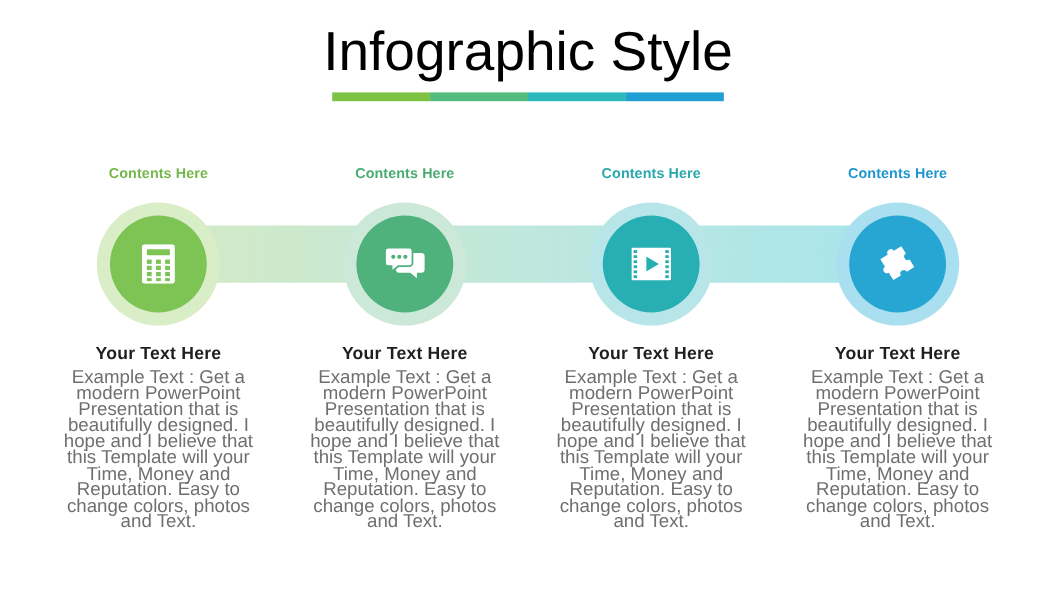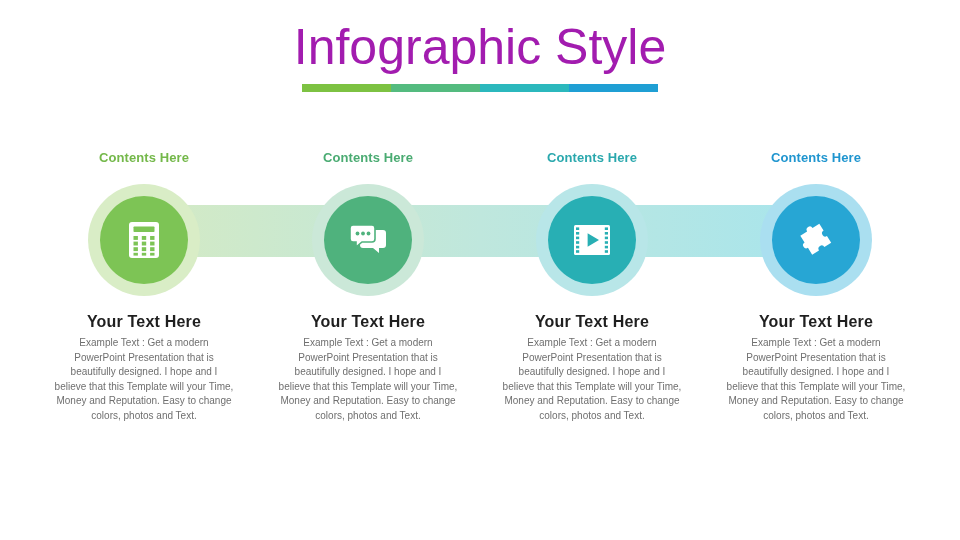--- a/index.html
+++ b/index.html
@@ -24,21 +24,21 @@
     position: absolute;
     top: 16px;
     left: 0;
     width: 960px;
     text-align: center;
   }
 
   .slide-title {
     font-size: 50px;
     font-weight: 400;
-    color: #a21caf;
+    color: #000000;
     letter-spacing: 0px;
     line-height: 62px;
     font-family: "Liberation Sans", sans-serif;
   }
 
   .title-rule {
     margin: 6px auto 0 auto;
     width: 356px;
     height: 8px;
     display: flex;
@@ -130,21 +130,21 @@
     color: #1f1f1f;
     letter-spacing: 0.2px;
   }
 
   .col-body {
     position: absolute;
     top: 336px;
     left: 22px;
     width: 180px;
     text-align: center;
-    font-size: 10px;
+    font-size: 17px;
     line-height: 14.6px;
     color: #6f6f6f;
   }
 </style>
 </head>
 <body>
 
 <div class="slide">
 
   <div class="title-wrap">

